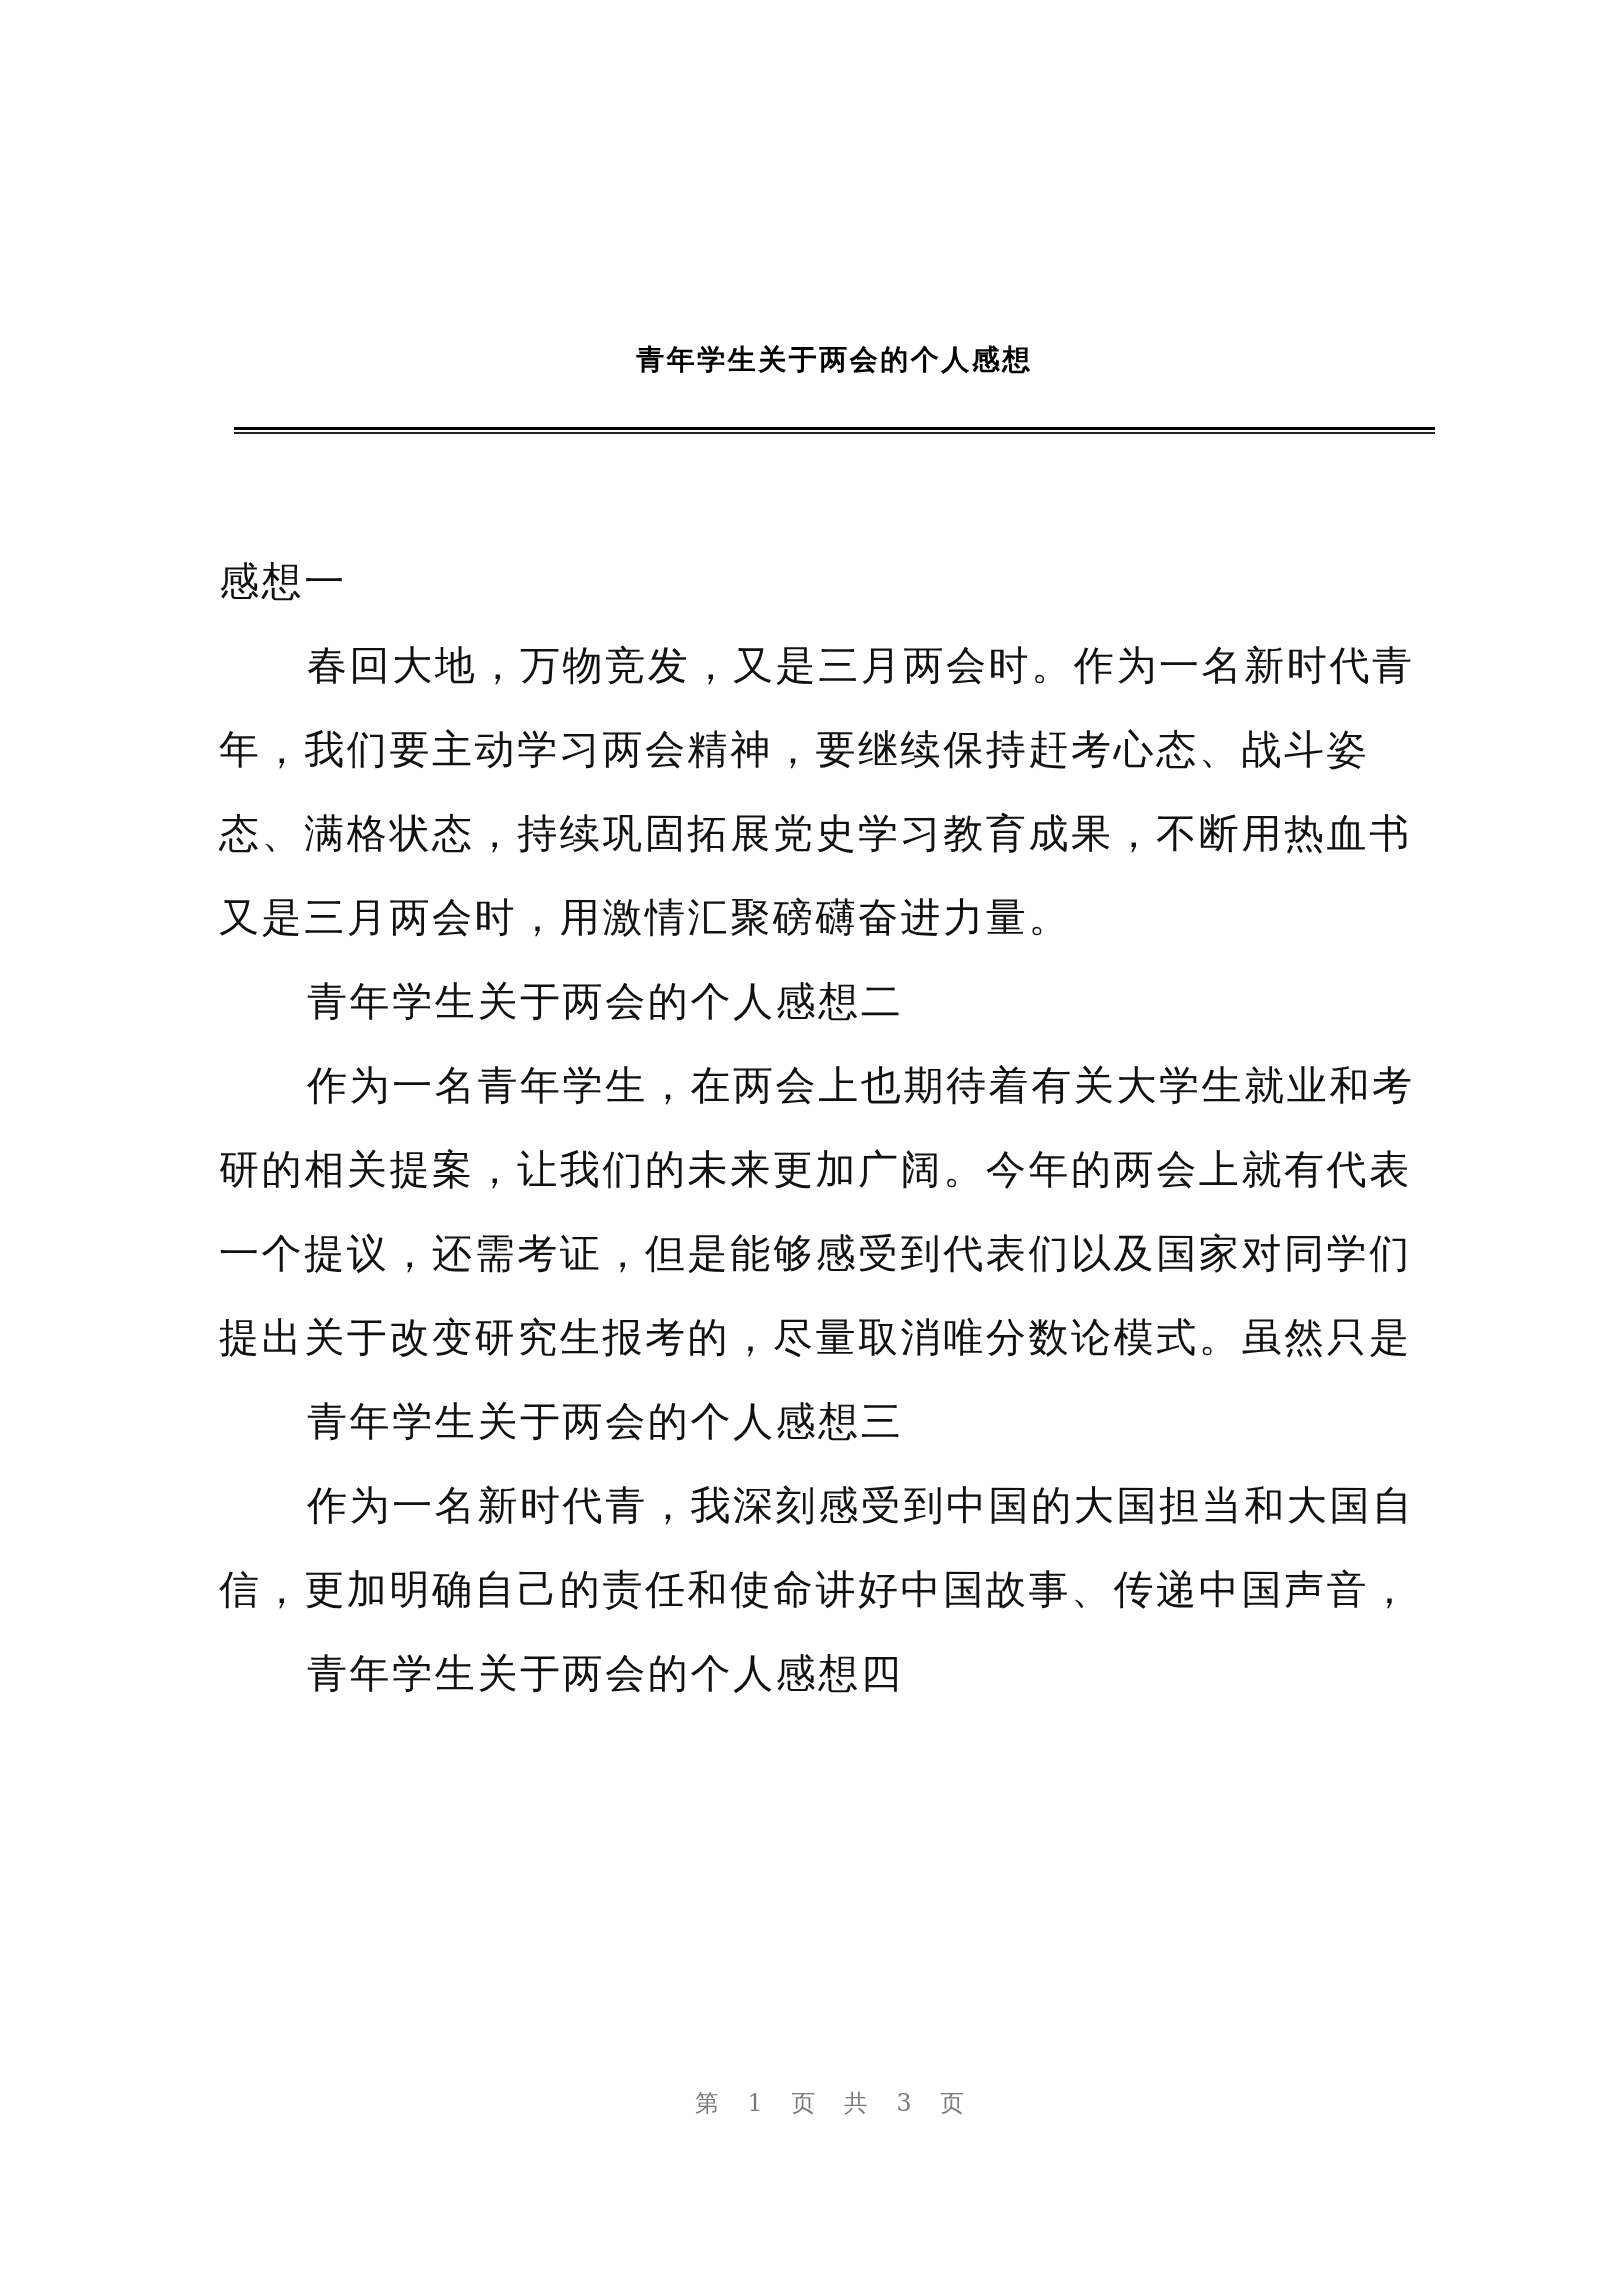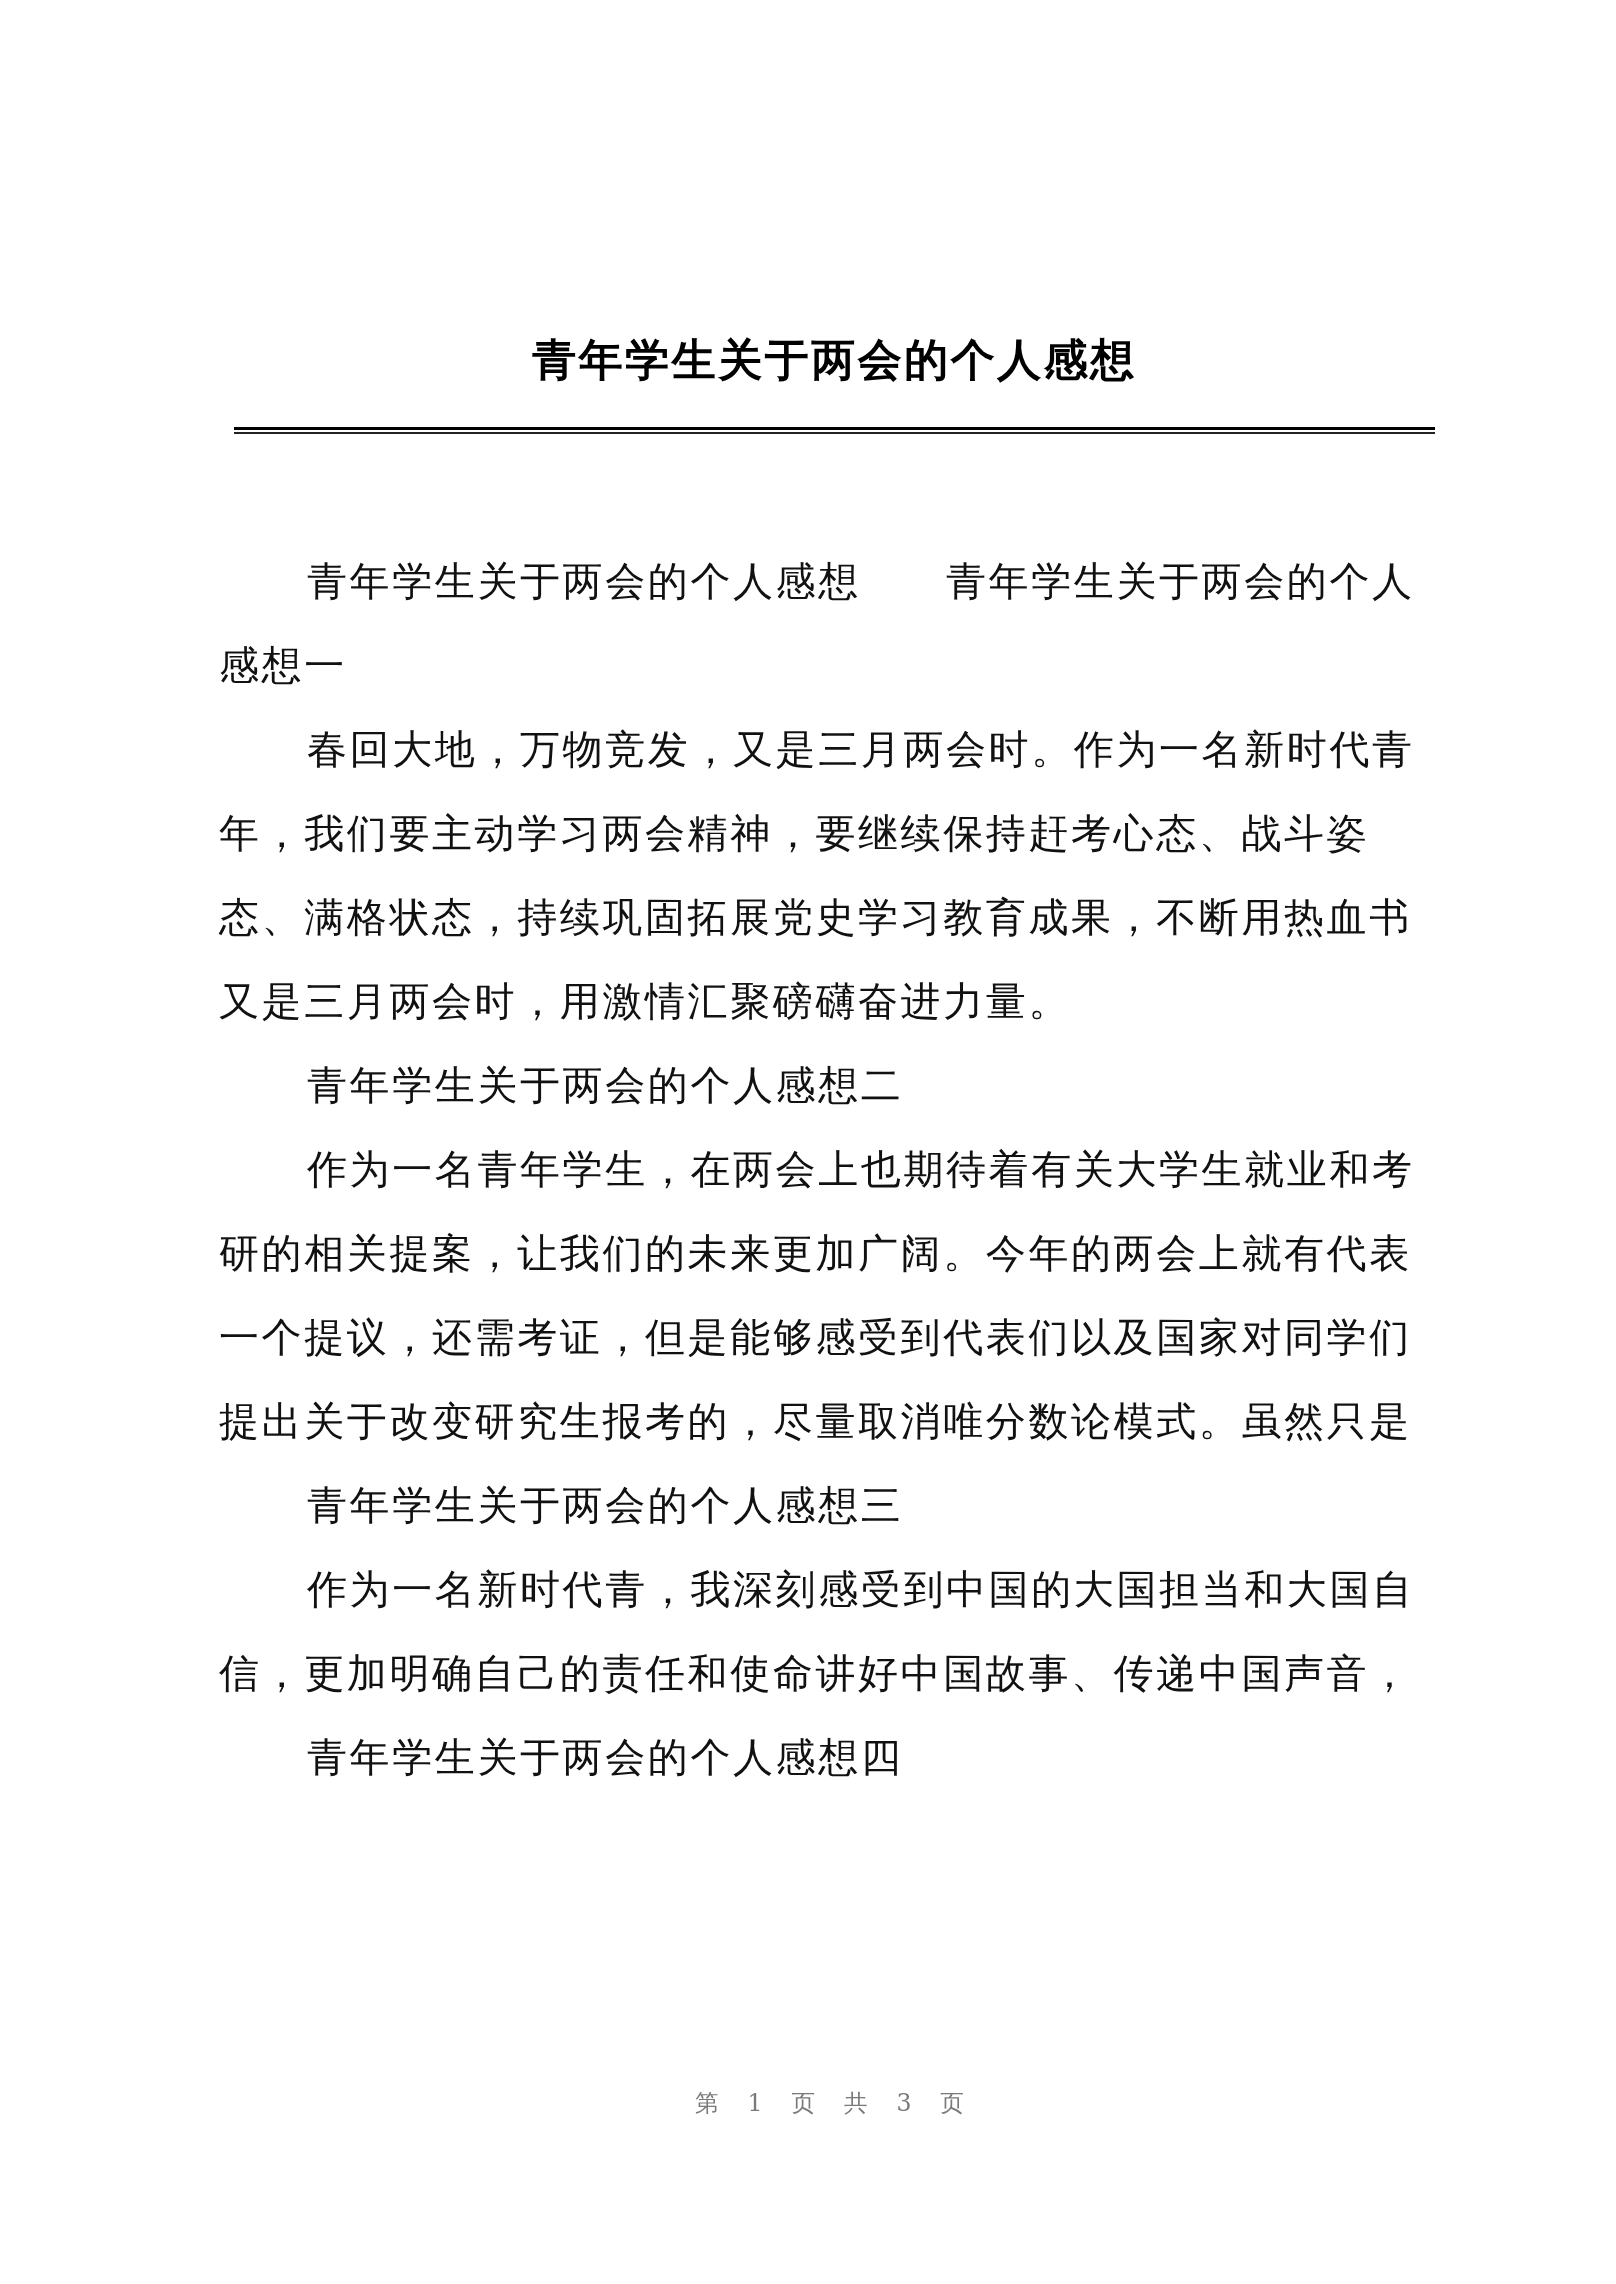--- a/index.html
+++ b/index.html
@@ -26,21 +26,21 @@
     .doc-title {
       position: absolute;
       left: 234px;
       width: 1201px;
       top: 333px;
       height: 54px;
       line-height: 54px;
       text-align: center;
       font-family: "DejaVu Sans", "Liberation Sans", sans-serif;
       font-weight: bold;
-      font-size: 44px;
+      font-size: 28px;
       letter-spacing: 2.5px;
       color: #000000;
       padding-left: 0;
       white-space: nowrap;
     }
     .title-rule {
       position: absolute;
       left: 234px;
       width: 1201px;
       top: 427px;
@@ -109,21 +109,20 @@
   <div class="doc-title">青年学生关于两会的个人感想</div>
 
   <div class="title-rule">
     <div class="thick"></div>
     <div class="thin"></div>
   </div>
 
   <div class="body-text">
 
     <div>
-      <div class="line indent">青年学生关于两会的个人感想　　青年学生关于两会的个人</div>
       <div class="line">感想一</div>
     </div>
 
     <div>
       <div class="line indent">春回大地，万物竞发，又是三月两会时。作为一名新时代青</div>
       <div class="line">年，我们要主动学习两会精神，要继续保持赶考心态、战斗姿</div>
       <div class="line">态、满格状态，持续巩固拓展党史学习教育成果，不断用热血书</div>
       <div class="line">又是三月两会时，用激情汇聚磅礴奋进力量。</div>
     </div>
 

